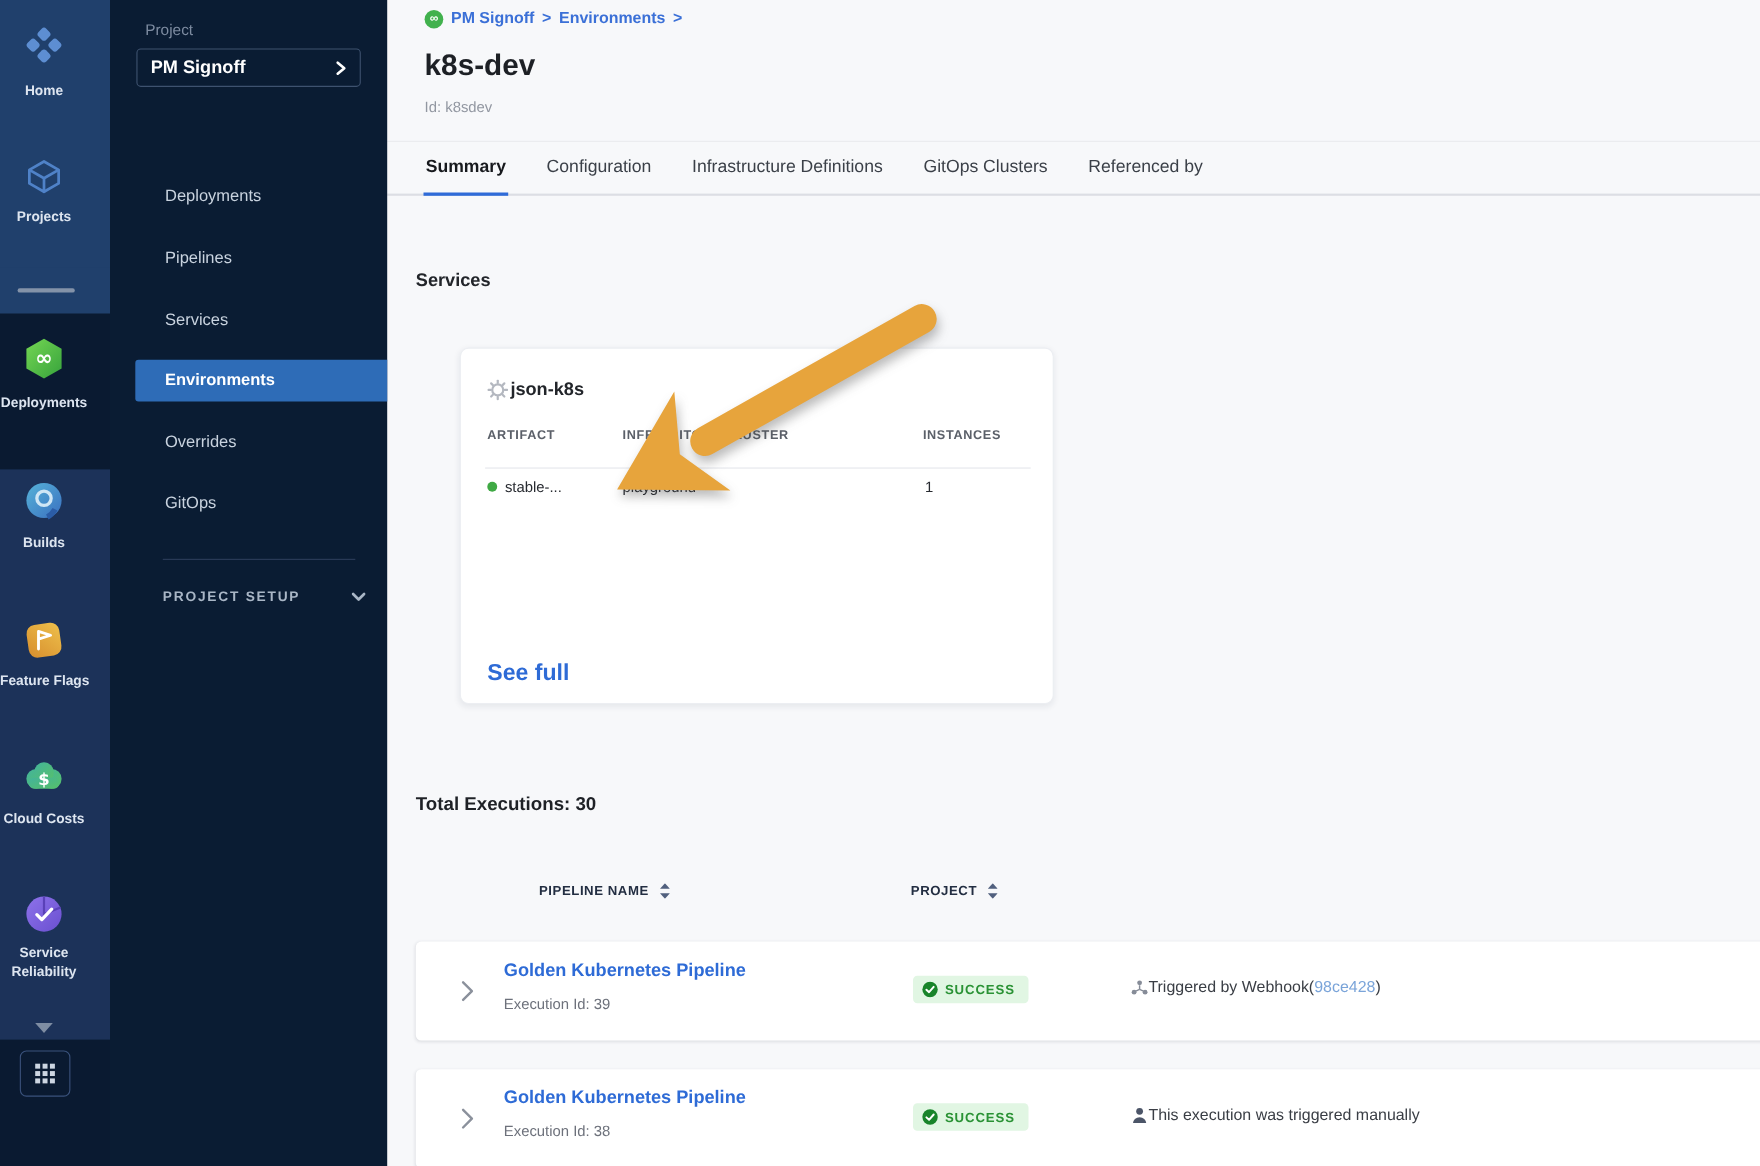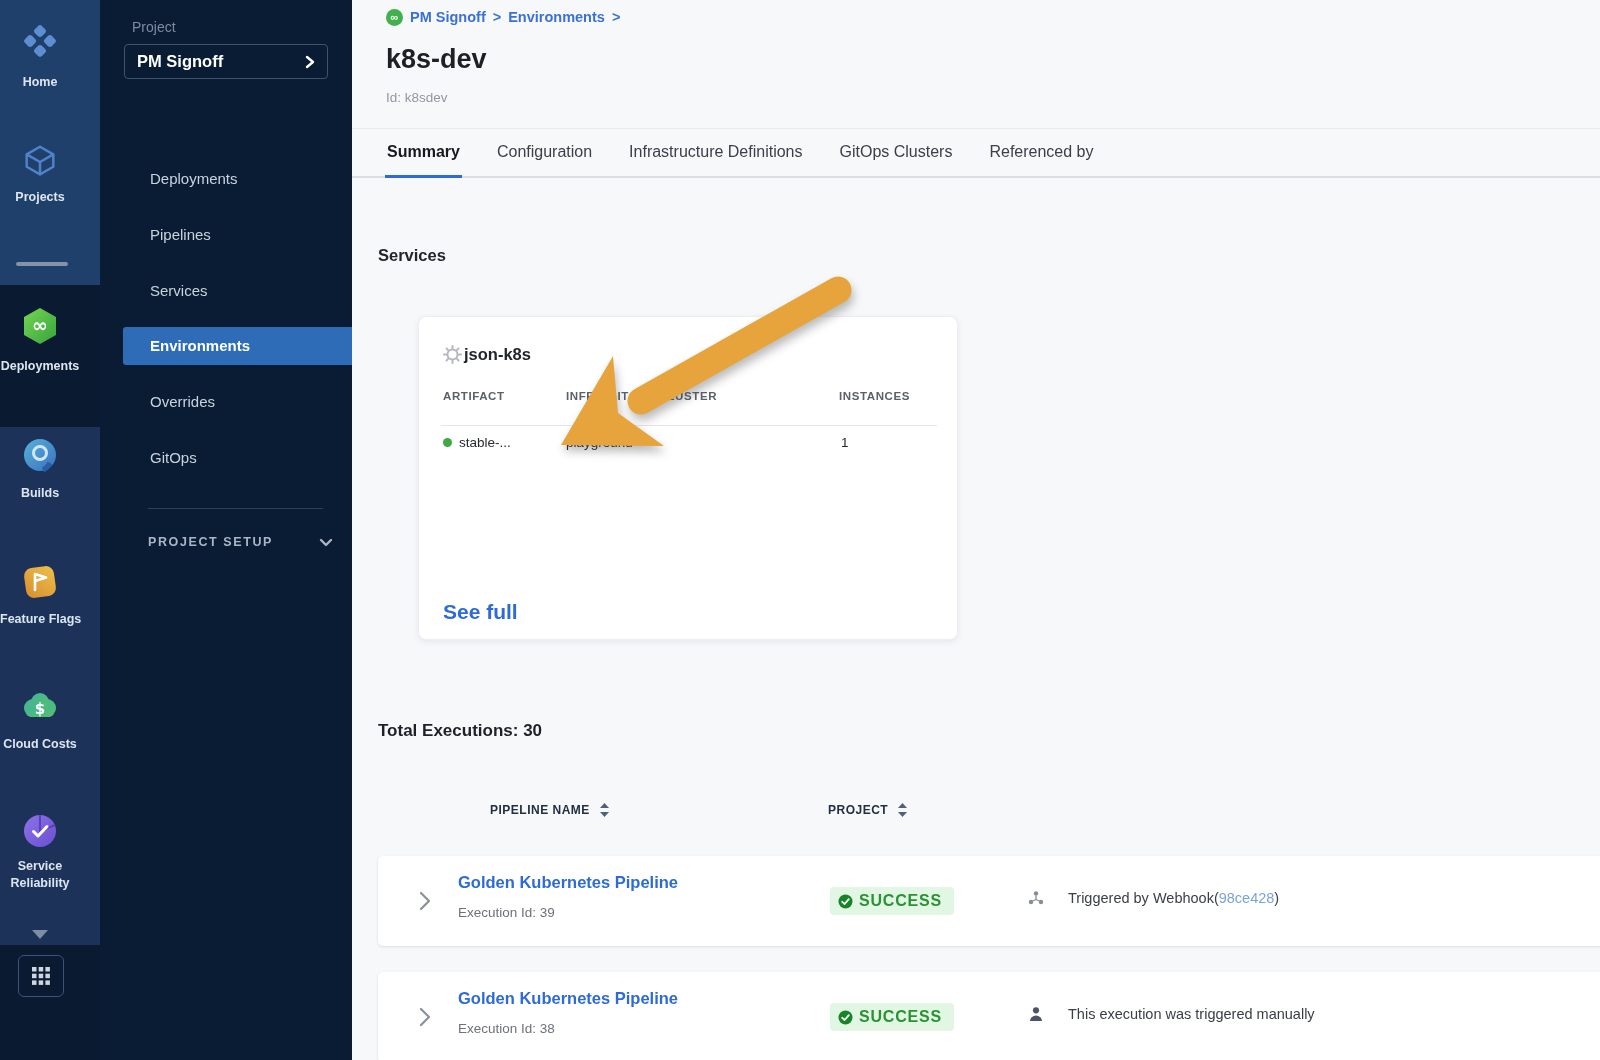--- a/index.html
+++ b/index.html
@@ -71,22 +71,22 @@
   .tbl-head.h1 { left:110px;padding-left:28px; } .tbl-head.h2 { left:476px; }
   .sort-icon { cursor:pointer; display:block; }
   .exec-row { position:absolute; left:26px; width:1590px; height:90px; background:#ffffff; border-radius:5px;
               box-shadow:0 1px 3px rgba(30,40,60,.12); cursor:pointer; }
   .row1 { top:856px; } .row2 { top:972px; }
   .row-chevron { position:absolute; left:40px; top:34px; cursor:pointer; }
   .row-name { position:absolute; left:80px; top:17px; font-size:16.5px; font-weight:bold; color:#2e6bd6; cursor:pointer; }
   .row-exec { position:absolute; left:80px; top:49px; font-size:13.5px; color:#6d717b; }
   .badge { position:absolute; left:452px; top:31px; display:inline-flex; align-items:center; gap:6px;
            background:#e1f6e3; border-radius:4px; padding:5px 12px 5px 8px; }
-  .badge-text { font-size:16px; font-weight:bold; letter-spacing:.8px; color:#2a9235; }
-  .trigger { position:absolute; left:650px; top:34px; display:flex; align-items:flex-end; gap:24px;
+  .badge-text { font-size:12px; font-weight:bold; letter-spacing:.8px; color:#2a9235; }
+  .trigger { position:absolute; left:650px; top:34px; display:flex; align-items:flex-end; gap:0;
              font-size:14.5px; color:#3a3e45; }
   .trig-link { color:#7aa4d9; cursor:pointer; }
   
   .arrow-svg { position:absolute; left:0; top:0; z-index:5; pointer-events:none;
                filter:drop-shadow(2px 6px 5px rgba(60,60,60,.35)); }
 </style>
 </head>
 <body>
 
 <nav class="rail">

